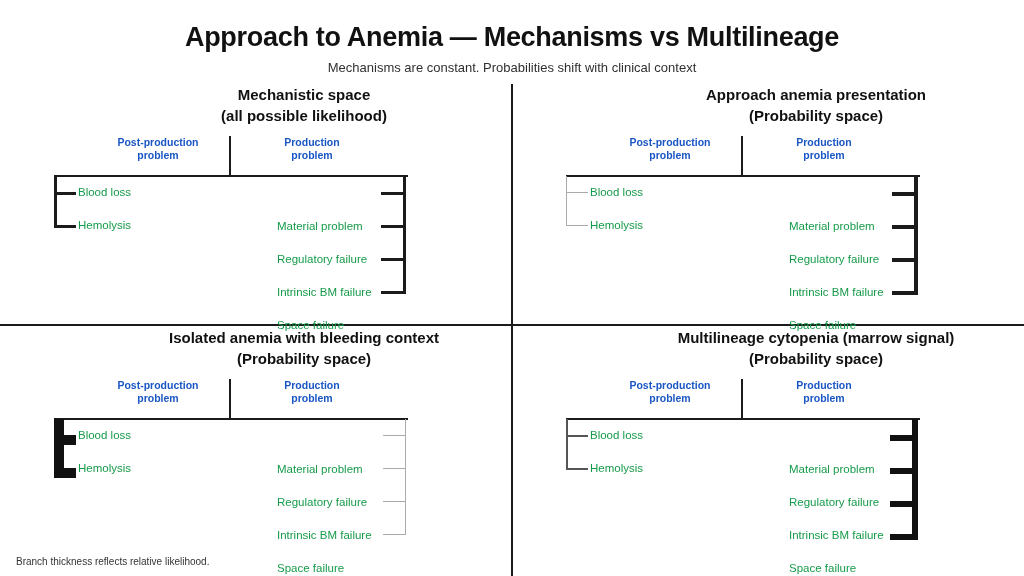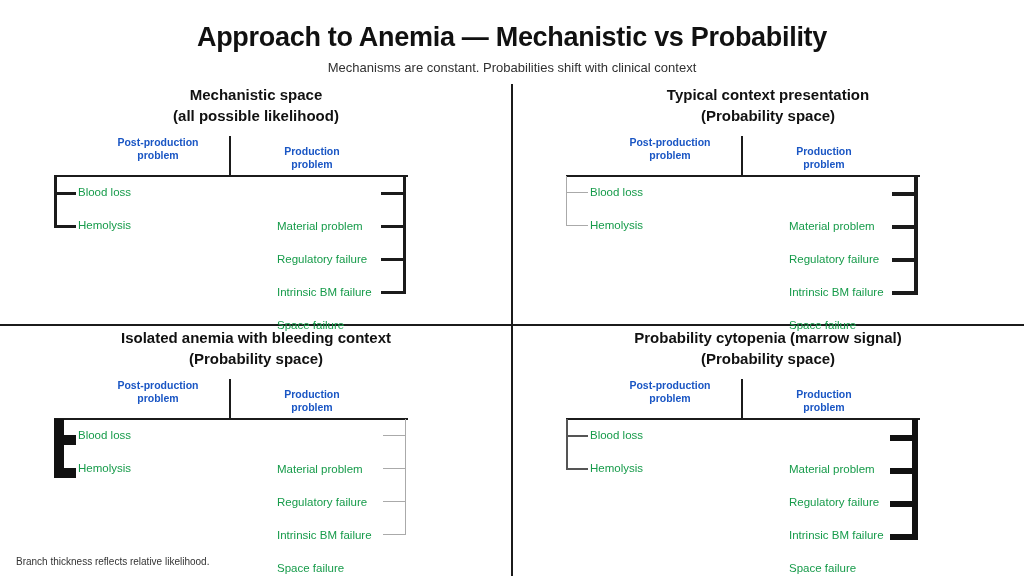--- a/index.html
+++ b/index.html
@@ -23,33 +23,33 @@
   .hdiv{position:absolute;left:0px;top:324px;width:1024px;height:2px;background:#1b1b1b;}
 
   .quad{position:absolute;width:512px;height:246px;}
   .q-tl{left:0px;  top:84px;}
   .q-tr{left:512px;top:84px;}
   .q-bl{left:0px;  top:327px;}
   .q-br{left:512px;top:327px;}
 
   .q-head{
     position:absolute;top:0px;left:0;width:512px;text-align:center;
-    font-size:15px;font-weight:bold;color:#111111;line-height:21px;
+    font-size:15px;font-weight:bold;color:#111111;line-height:21px;padding-left:48px;
   }
   .q-head .l2{display:block;}
 
   
   .diagram{position:absolute;left:34px;top:52px;width:448px;height:190px;}
 
   .cat{
     position:absolute;width:140px;text-align:center;
     font-size:10.5px;font-weight:bold;color:#1a56c4;line-height:13px;
   }
   .cat-left{left:54px;top:0px;}
-  .cat-right{left:208px;top:0px;margin-top:9px;}
+  .cat-right{left:208px;top:0px;}
 
   .stem{position:absolute;left:195px;top:0px;width:2px;height:40px;background:#1b1b1b;}
   .rail{position:absolute;left:20px;top:39px;height:2px;background:#1b1b1b;}
 
   .lbl{
     position:absolute;font-size:11.5px;font-weight:normal;color:#169b4a;
     white-space:nowrap;line-height:14px;
   }
   .lbl-left{left:44px;}
   .lbl-right{left:243px;margin-top:34px;}
@@ -59,21 +59,21 @@
   .stub{position:absolute;background:#1b1b1b;}
 
   .footnote{
     position:absolute;left:16px;top:556px;
     font-size:10px;color:#333333;
   }
 </style>
 </head>
 <body>
 
-<div class="title">Approach to Anemia — Mechanistic vs Probability</div>
+<div class="title">Approach to Anemia — Mechanisms vs Multilineage</div>
 <div class="subtitle">Mechanisms are constant. Probabilities shift with clinical context</div>
 
 <div class="vdiv"></div>
 <div class="hdiv"></div>
 
 <div class="quad q-tl">
   <div class="q-head">
     <span>Mechanistic space</span>
     <span class="l2">(all possible likelihood)</span>
   </div>
@@ -104,21 +104,21 @@
     <div class="lbl lbl-left" style="top: 82px;">Hemolysis</div>
     <div class="lbl lbl-right" style="top: 49px;">Material problem</div>
     <div class="lbl lbl-right" style="top: 82px;">Regulatory failure</div>
     <div class="lbl lbl-right" style="top: 115px;">Intrinsic BM failure</div>
     <div class="lbl lbl-right" style="top: 148px;">Space failure</div>
   </div>
 </div>
 
 <div class="quad q-tr">
   <div class="q-head">
-    <span>Typical context presentation</span>
+    <span>Approach anemia presentation</span>
     <span class="l2">(Probability space)</span>
   </div>
   <div class="diagram">
     <div class="cat cat-left">
       <span>Post-production</span><br>
       <span>problem</span>
     </div>
     <div class="cat cat-right">
       <span>Production</span><br>
       <span>problem</span>
@@ -178,21 +178,21 @@
     <div class="lbl lbl-left" style="top: 82px;">Hemolysis</div>
     <div class="lbl lbl-right" style="top: 49px;">Material problem</div>
     <div class="lbl lbl-right" style="top: 82px;">Regulatory failure</div>
     <div class="lbl lbl-right" style="top: 115px;">Intrinsic BM failure</div>
     <div class="lbl lbl-right" style="top: 148px;">Space failure</div>
   </div>
 </div>
 
 <div class="quad q-br">
   <div class="q-head">
-    <span>Probability cytopenia (marrow signal)</span>
+    <span>Multilineage cytopenia (marrow signal)</span>
     <span class="l2">(Probability space)</span>
   </div>
   <div class="diagram">
     <div class="cat cat-left">
       <span>Post-production</span><br>
       <span>problem</span>
     </div>
     <div class="cat cat-right">
       <span>Production</span><br>
       <span>problem</span>

